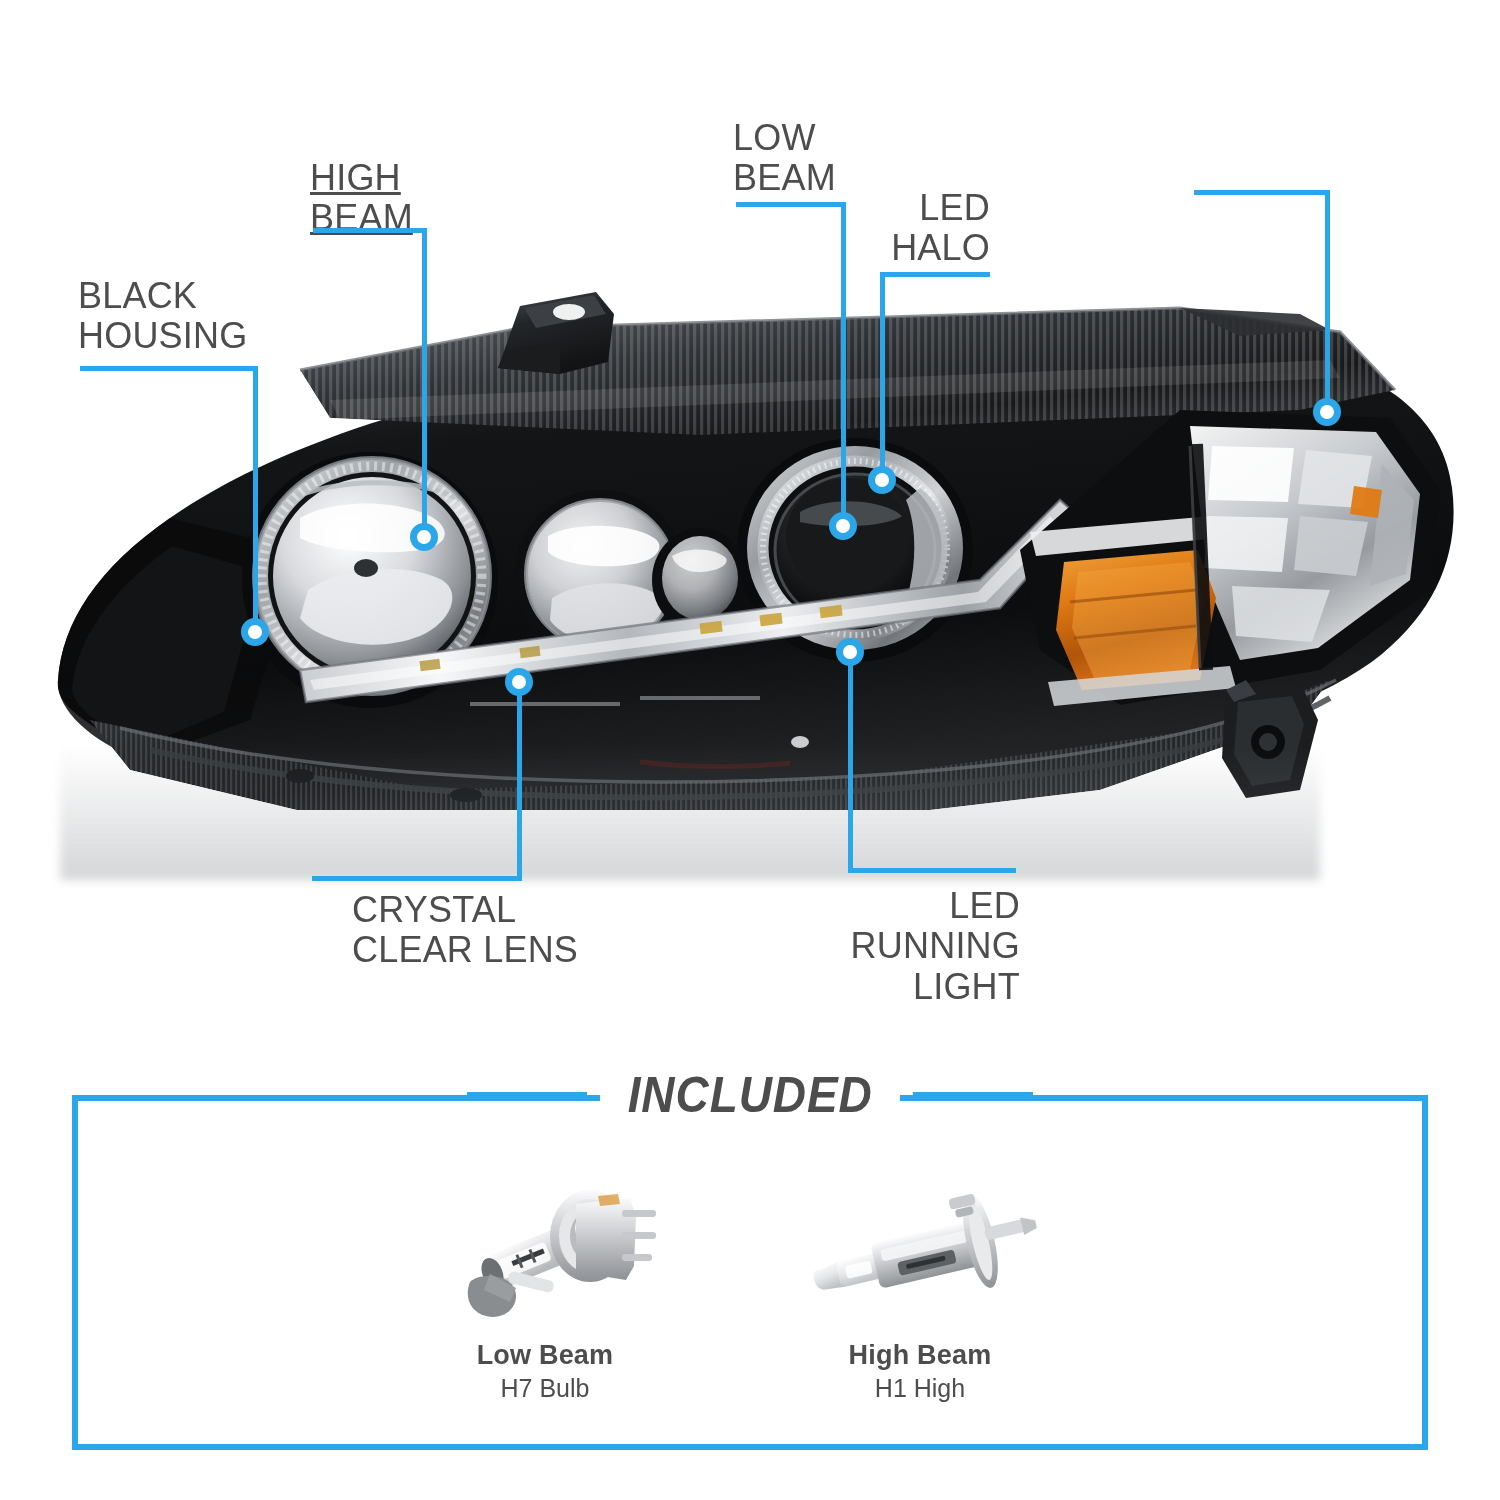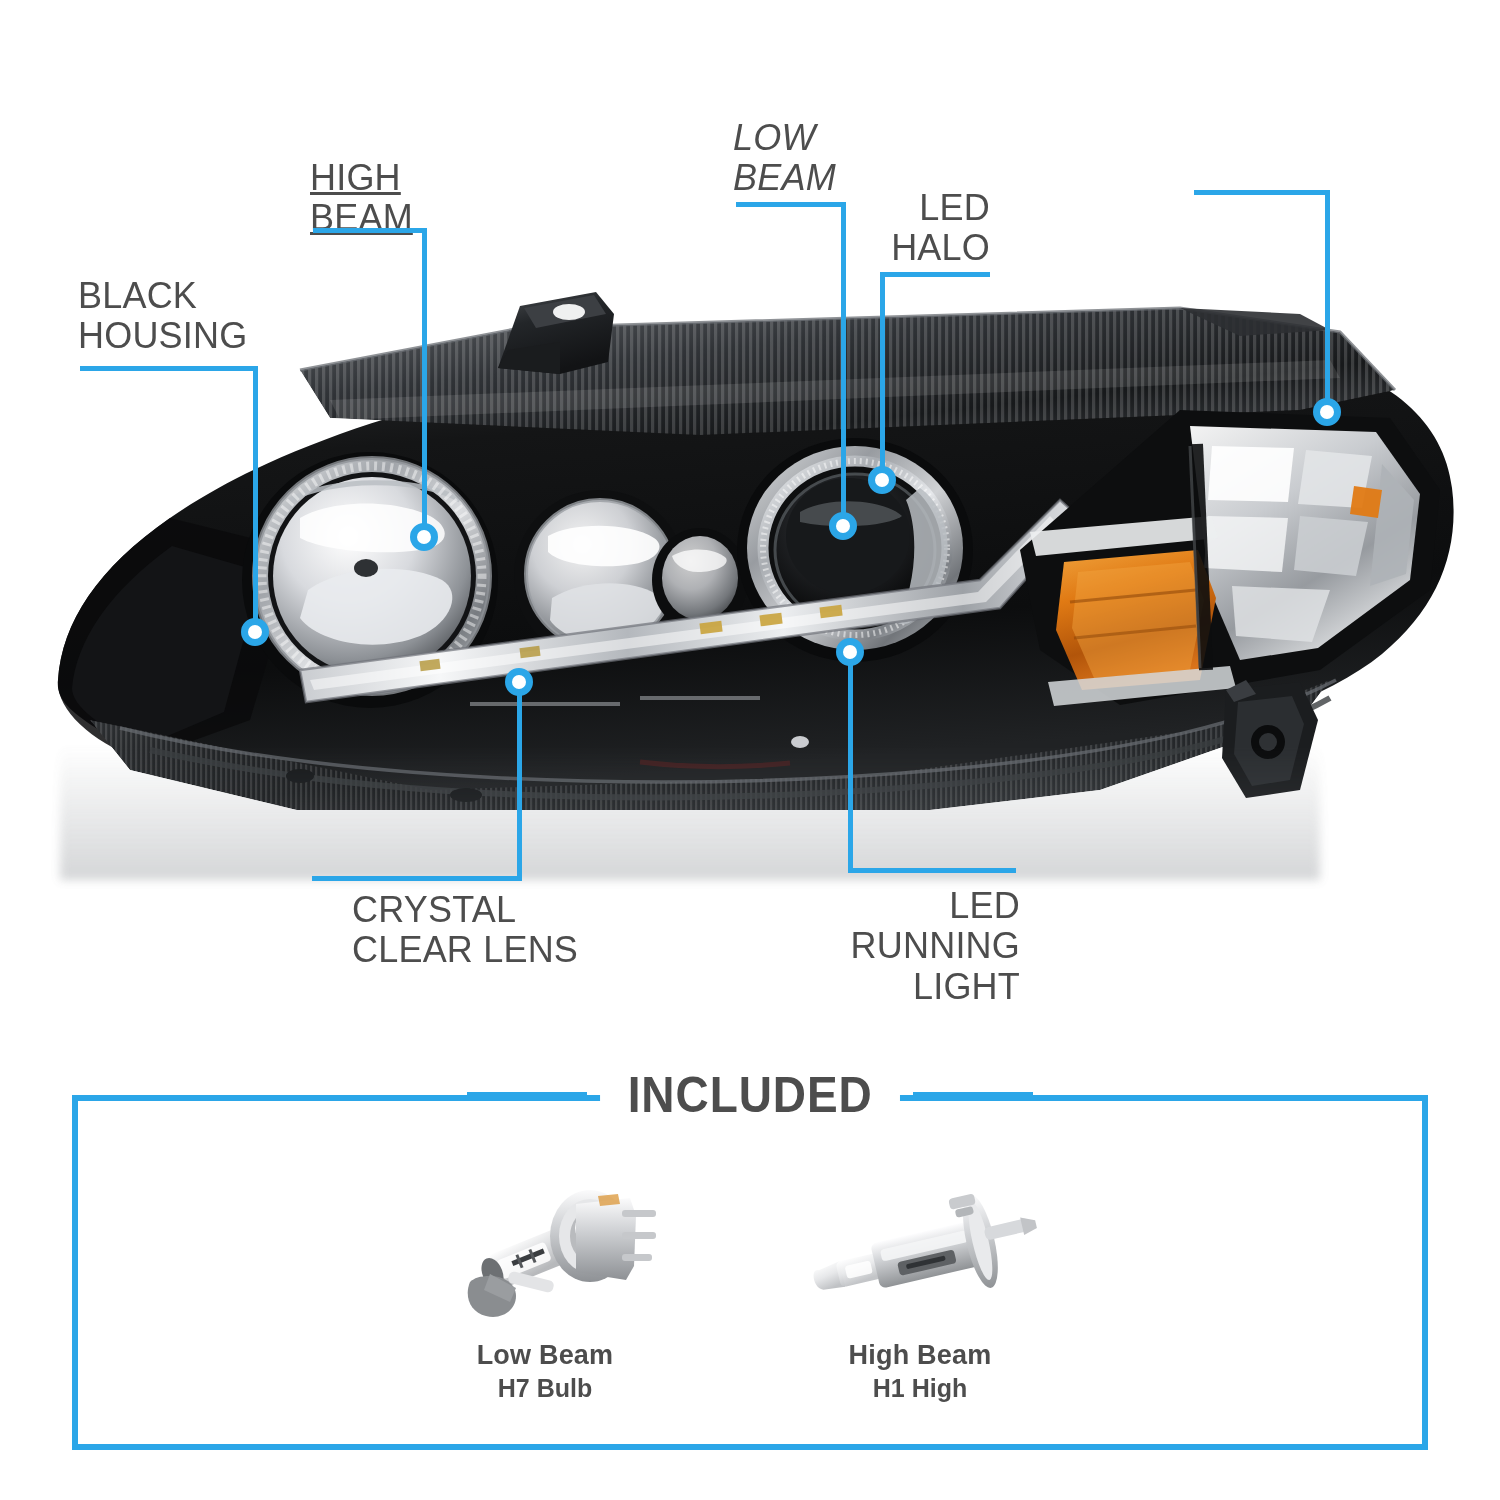--- a/index.html
+++ b/index.html
@@ -39,35 +39,35 @@
 
   
   #incbox{
     position:absolute;
     left:72px;top:1095px;width:1356px;height:355px;
     border:6px solid #2ba6e8;
     box-sizing:border-box;
   }
   #inc-title-wrap{
     position:absolute;left:0;top:1063px;width:1500px;height:64px;
-    display:flex;align-items:center;justify-content:center;
+    display:flex;align-items:center;justify-content:center;font-style:italic;
   }
   #inc-title{
     background:#fff;padding:0 30px;
     color:#4d4d4d;
     font-size:50px;font-weight:bold;
     letter-spacing:1px;
     transform:scaleX(.92);
     font-family:"Liberation Sans", sans-serif;
   }
   .inc-dash{height:6px;background:#2ba6e8;width:120px;}
 
   .bulb-cell{position:absolute;text-align:center;}
   .bulb-name{color:#4d4d4d;font-size:27px;font-weight:bold;letter-spacing:.2px;}
-  .bulb-sub{color:#4d4d4d;font-size:25px;font-weight:700;margin-top:3px;}
+  .bulb-sub{color:#4d4d4d;font-size:25px;font-weight:400;margin-top:3px;}
 
   
   #hl{position:absolute;left:0;top:250px;width:1500px;height:560px;}
   #refl{
     position:absolute;left:60px;top:745px;width:1260px;height:135px;
     background:linear-gradient(to bottom, rgba(120,125,130,.42), rgba(255,255,255,0));
     filter:blur(5px);
     transform:scaleY(-1);
     opacity:.75;
     pointer-events:none;
@@ -310,21 +310,21 @@
     </div>
 
   <div class="callout-label al-left" style="left:310px;top:158px;width:220px;text-decoration:underline;">HIGH
 BEAM</div>
   <div class="c-h" style="left:313px;top:228px;width:114px;"></div>
   <div class="c-v" style="left:422px;top:228px;height:302px;"></div>
   <div class="c-dot" style="left:410px;top:523px;">
       <i></i>
     </div>
 
-  <div class="callout-label al-left" style="left:733px;top:118px;width:200px;font-style:italic;">LOW
+  <div class="callout-label al-left" style="left:733px;top:118px;width:200px;">LOW
 BEAM</div>
   <div class="c-h" style="left:736px;top:202px;width:110px;"></div>
   <div class="c-v" style="left:841px;top:202px;height:318px;"></div>
   <div class="c-dot" style="left:829px;top:512px;">
       <i></i>
     </div>
 
   <div class="callout-label al-right" style="left:830px;top:188px;width:160px;">LED
 HALO</div>
   <div class="c-h" style="left:880px;top:272px;width:110px;"></div>

